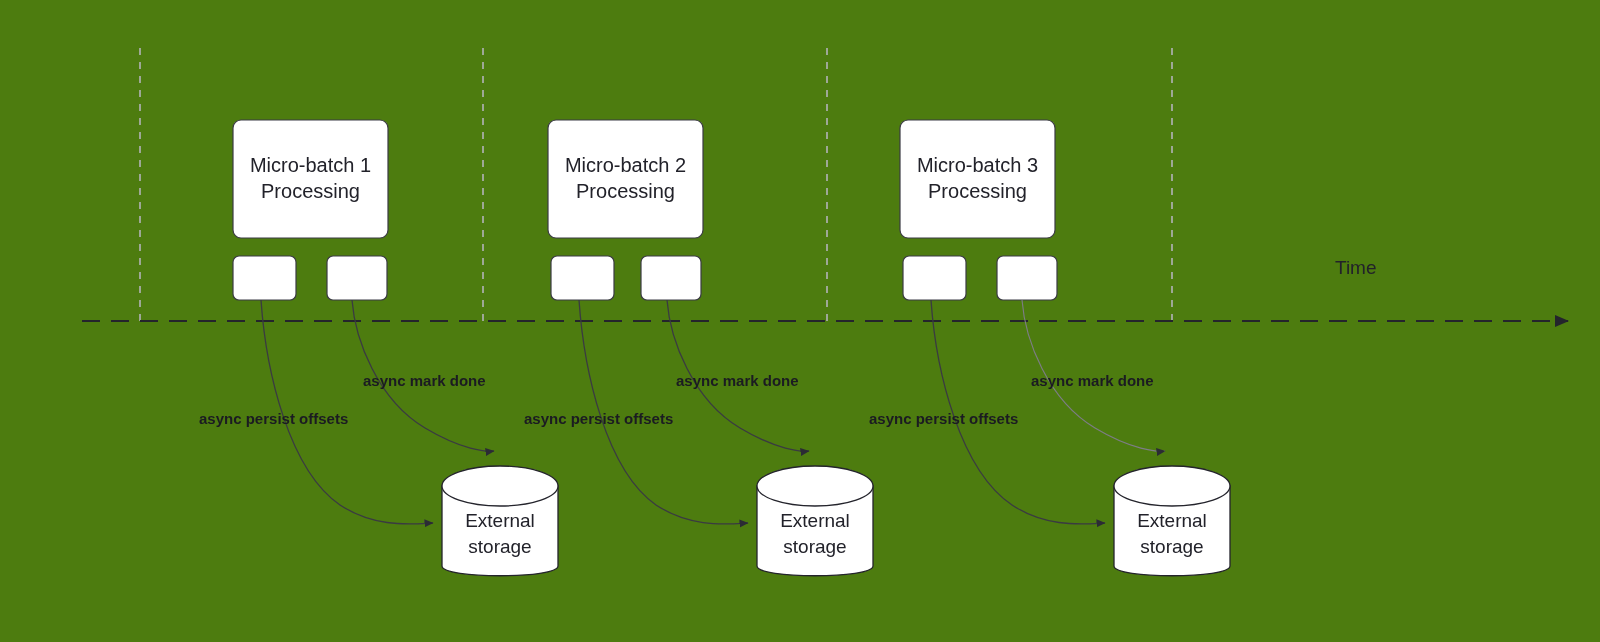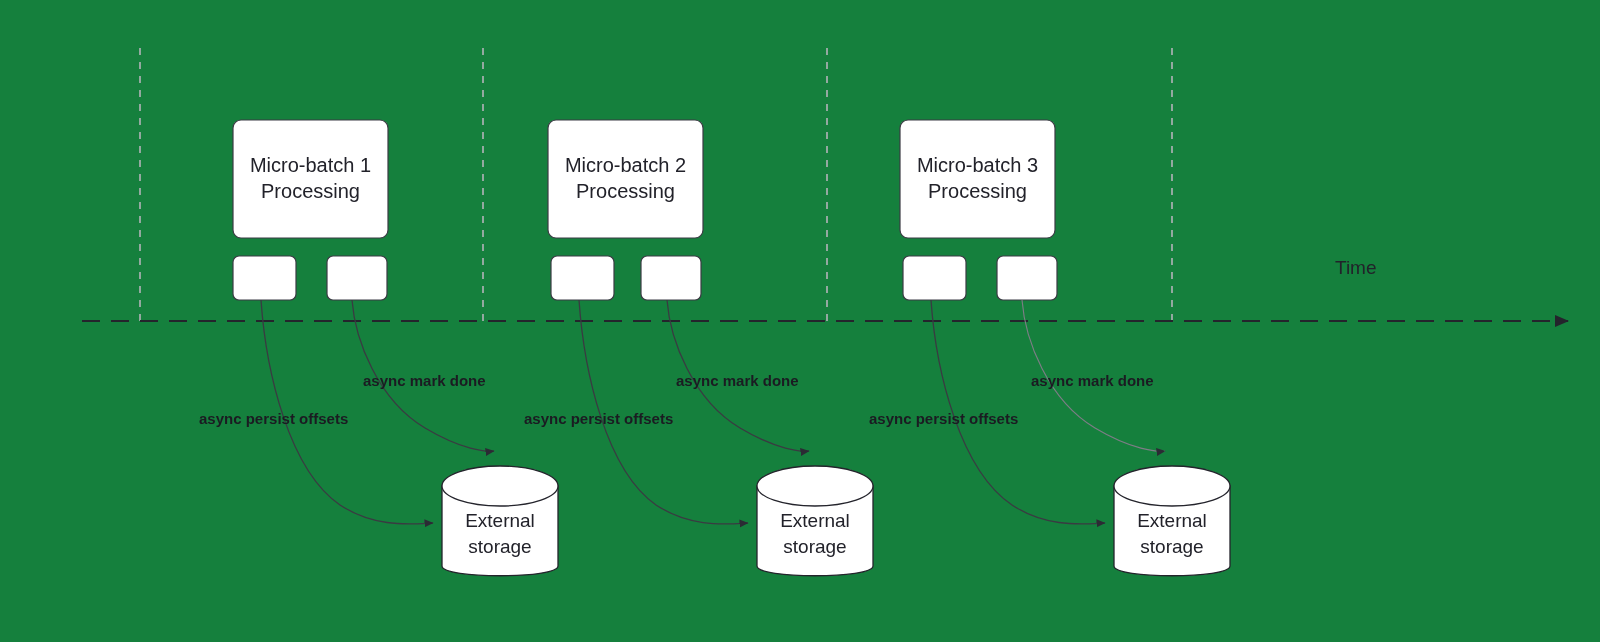--- a/index.html
+++ b/index.html
@@ -10,21 +10,21 @@
   body {
     font-family: "Liberation Sans", sans-serif;
     width: 1600px;
     height: 642px;
     overflow: hidden;
   }
   #canvas {
     position: relative;
     width: 1600px;
     height: 642px;
-    background: #15803d;
+    background: #4d7c0f;
   }
   #diagram-svg {
     position: absolute;
     top: 0;
     left: 0;
     width: 1600px;
     height: 642px;
   }
   .shape-stroke {
     fill: #ffffff;

